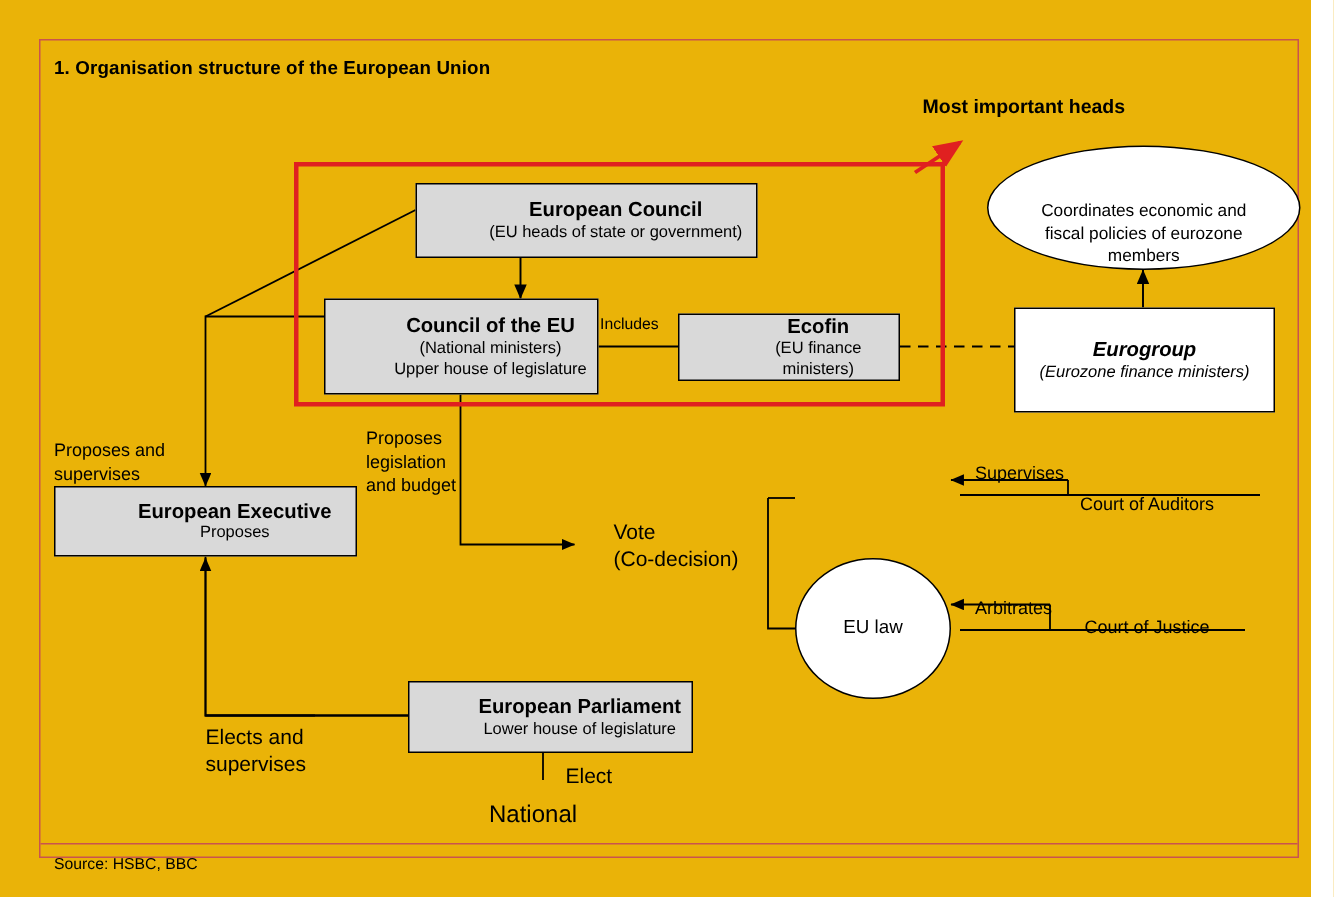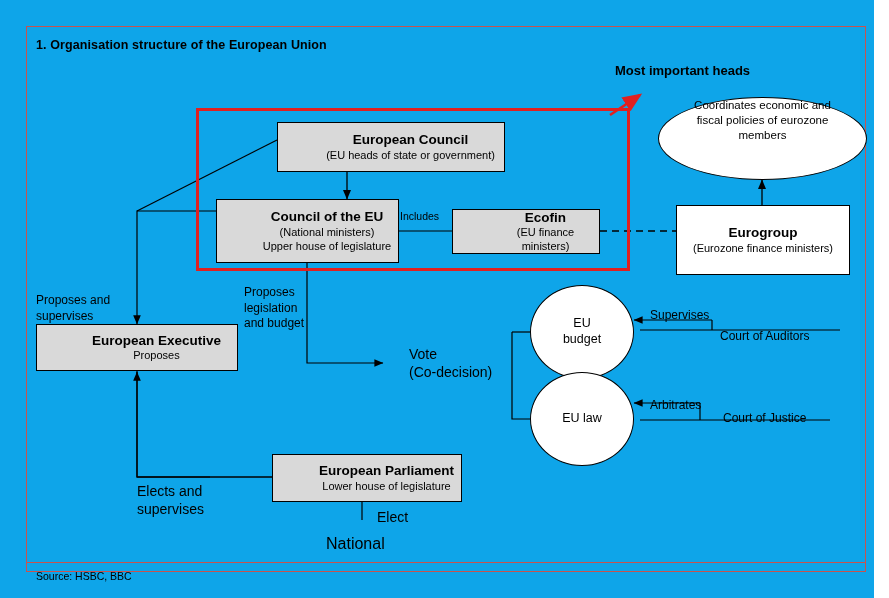--- a/index.html
+++ b/index.html
@@ -7,21 +7,21 @@
     padding: 0;
     background: #ffffff;
   }
   body {
     font-family: "Liberation Sans", sans-serif;
   }
   #page {
     position: relative;
     width: 874px;
     height: 598px;
-    background: #0ea5e9;
+    background: #eab308;
     overflow: hidden;
   }
   .frame {
     position: absolute;
     left: 26px;
     top: 26px;
     width: 840px;
     height: 546px;
     border: 1px solid #c9534f;
     box-sizing: border-box;
@@ -80,21 +80,21 @@
     font-size: 11px;
     line-height: 1.28;
   }
   .ellipse {
     position: absolute;
     box-sizing: border-box;
     border: 1px solid #000;
     border-radius: 50%;
     background: #fff;
     display: flex;
-    align-items: flex-start;
+    align-items: flex-end;
     justify-content: center;
     text-align: center;
     font-size: 11.5px;
     line-height: 1.3;
     color: #000;
   }
   .circle {
     position: absolute;
     box-sizing: border-box;
     border: 1px solid #000;
@@ -199,43 +199,39 @@
 Upper house of legislature</div>
   </div>
 
   <div class="node grey" style="left:452px; top:209px; width:148px; height:45px;">
     <div class="ttl">Ecofin</div>
     <div class="sub">(EU finance ministers)</div>
   </div>
 
   <div class="lbl small" style="left:400px; top:210px;">Includes</div>
 
-  <div class="node white" style="left:676px; top:205px; width:174px; height:70px;">
+  <div class="node white" style="left:676px; top:205px; width:174px; height:70px;font-style:italic;">
     <div class="ttl">Eurogroup</div>
     <div class="sub" style="white-space:pre-line;">(Eurozone finance ministers)</div>
   </div>
 
   <div class="ellipse" style="left:658px; top:97px; width:209px; height:83px;">
     <span style="display:block; width:160px;">Coordinates economic and fiscal policies of eurozone members</span>
   </div>
 
   <div class="node grey" style="left:36px; top:324px; width:202px; height:47px;">
     <div class="ttl">European Executive</div>
     <div class="sub">Proposes</div>
   </div>
 
   <div class="node grey" style="left:272px; top:454px; width:190px; height:48px;">
     <div class="ttl">European Parliament</div>
     <div class="sub">Lower house of legislature</div>
   </div>
 
-  <div class="circle" style="left:530px; top:285px; width:104px; height:94px;">
-    <span style="white-space:pre-line;">EU
-budget</span>
-  </div>
   <div class="circle" style="left:530px; top:372px; width:104px; height:94px;">
     <span>EU law</span>
   </div>
 
   <div class="lbl" style="left:36px; top:293px;">Proposes and
 supervises</div>
   <div class="lbl" style="left:244px; top:285px;">Proposes
 legislation
 and budget</div>
   <div class="lbl big" style="left:409px; top:345px;">Vote

